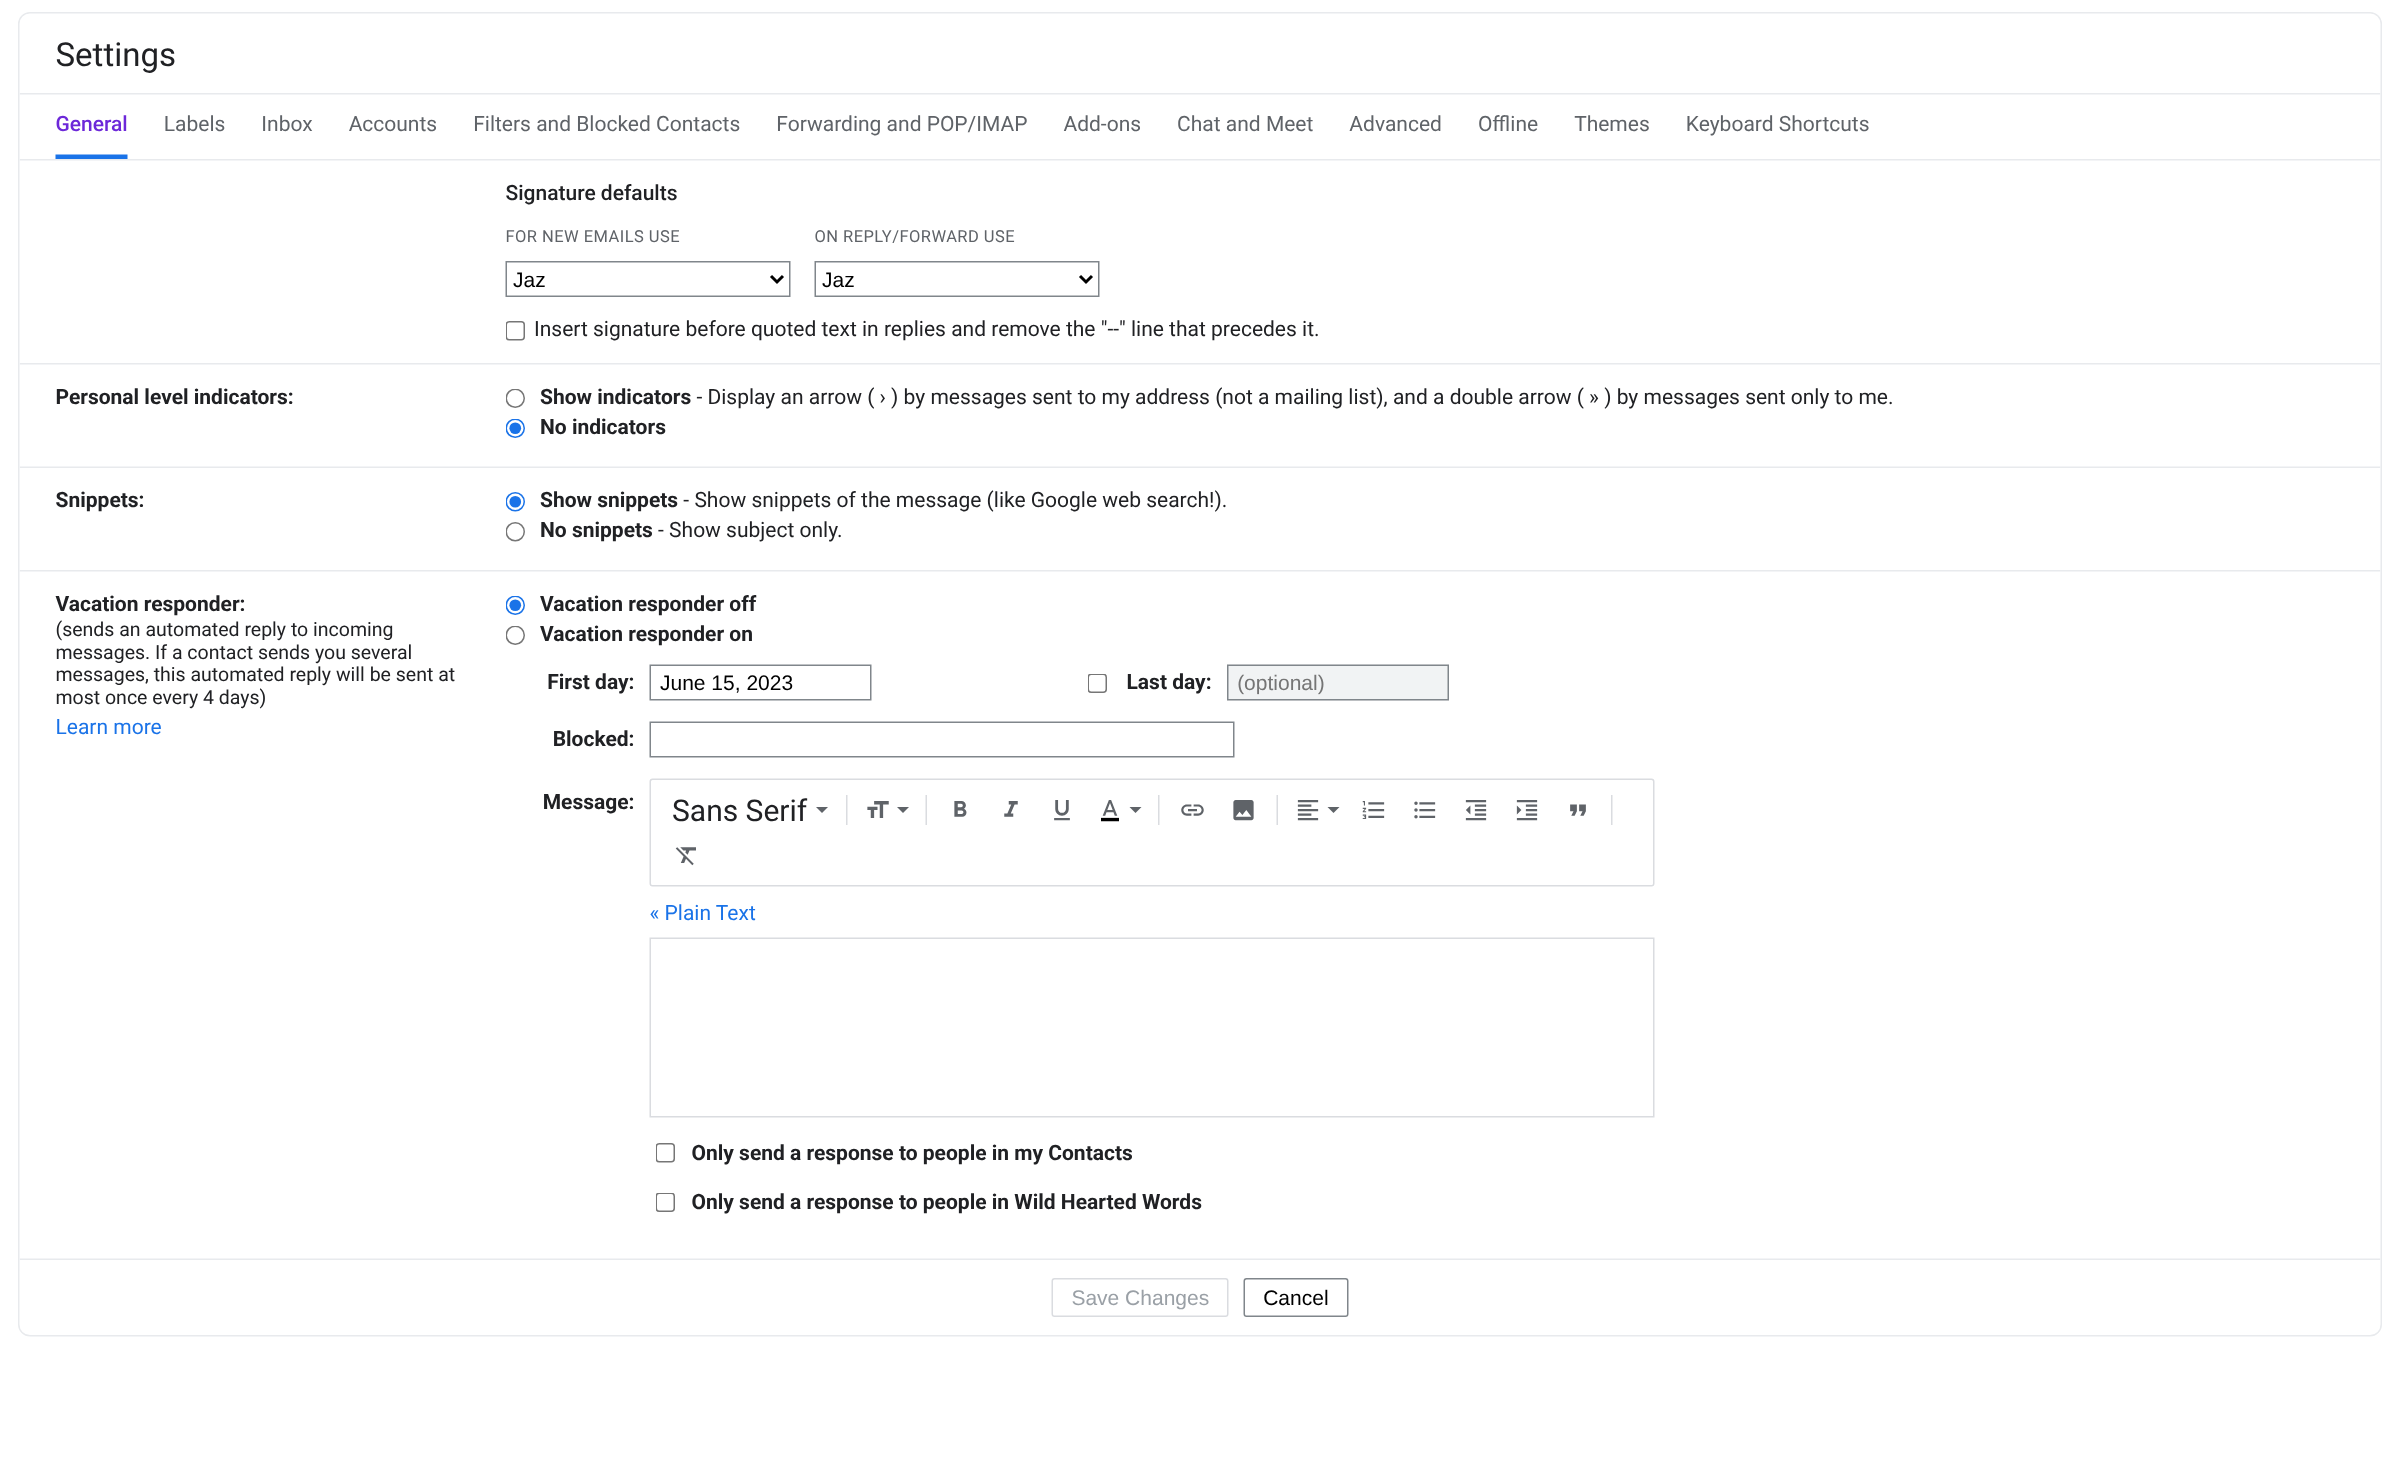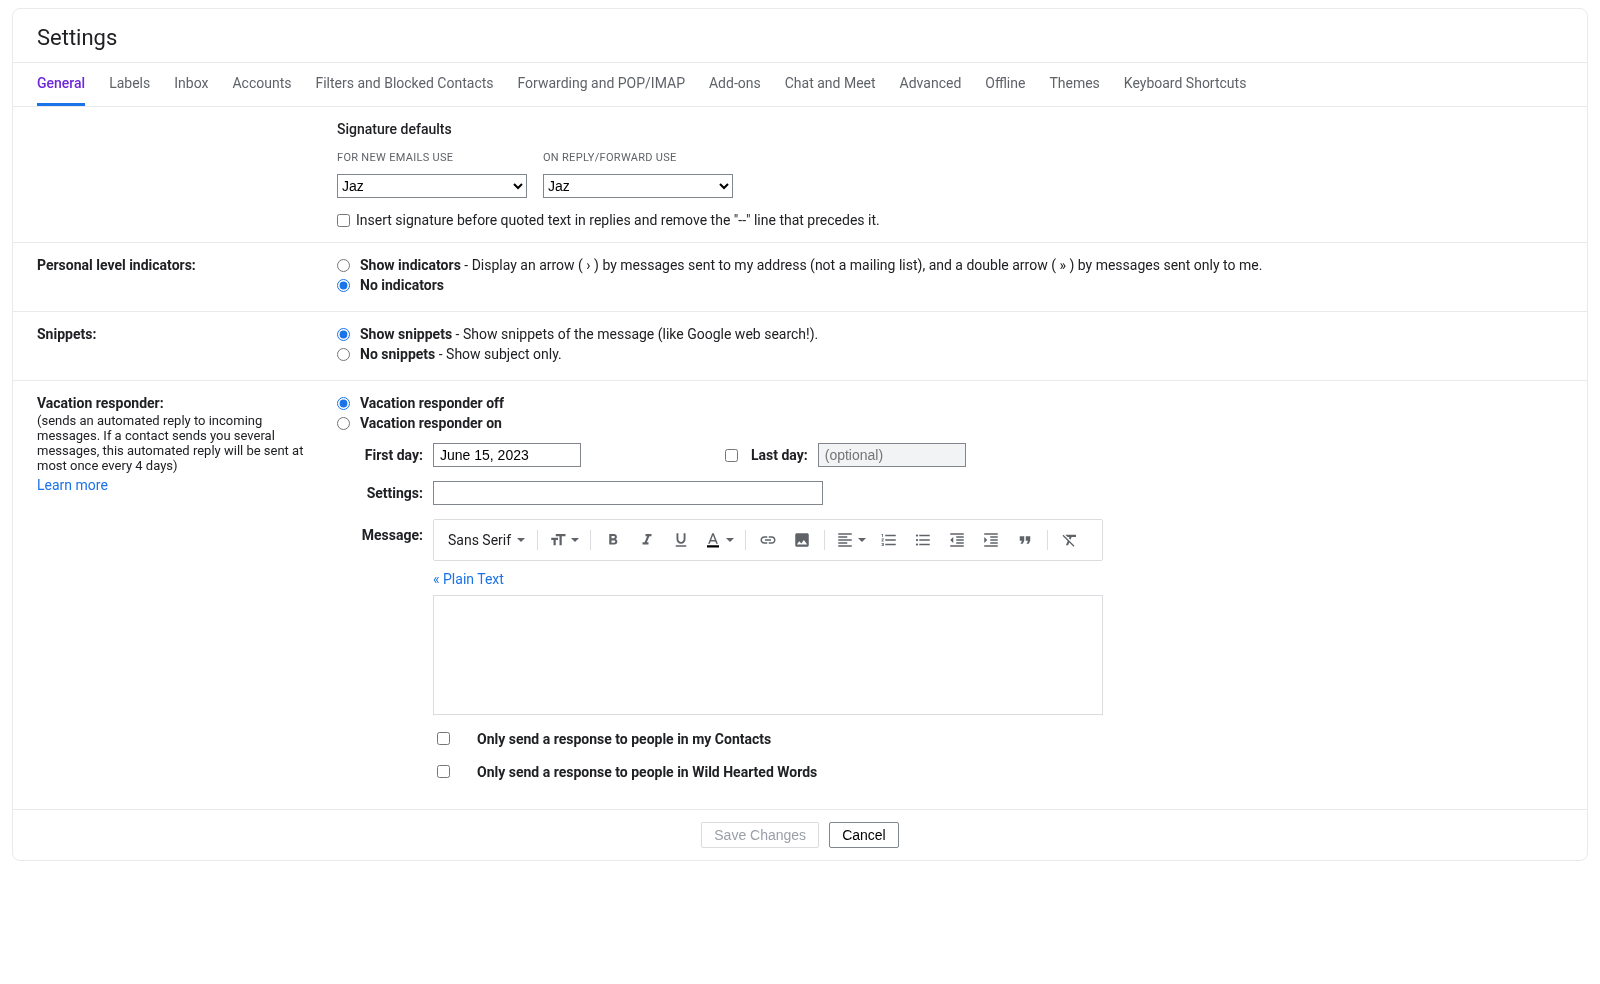--- a/index.html
+++ b/index.html
@@ -140,21 +140,21 @@
     padding: 6px 8px;
     width: 670px;
     background: #fff;
     flex-wrap: wrap;
   }
   .font-dd {
     display: flex;
     align-items: center;
     gap: 6px;
     padding: 2px 6px;
-    font-size: 14px;
+    font-size: 20px;
     cursor: pointer;
   }
   .tb-btn {
     width: 32px;
     height: 28px;
     display: flex;
     align-items: center;
     justify-content: center;
     cursor: pointer;
     color: #5f6368;
@@ -180,21 +180,21 @@
   }
   .message-body {
     width: 670px;
     height: 120px;
     border: 1px solid #dadce0;
     background: #fff;
   }
   .vac-check-line {
     display: flex;
     align-items: center;
-    gap: 24px;
+    gap: 8px;
     margin-top: 14px;
     font-weight: 700;
     font-size: 14px;
   }
   .footer {
     display: flex;
     justify-content: center;
     gap: 10px;
     padding: 12px 0;
     border-top: 1px solid #e8eaed;
@@ -319,21 +319,21 @@
         <div class="vac-row">
           <span class="row-label">First day:</span>
           <input class="date-input" value="June 15, 2023" style="">
           <span style="width:120px;"></span>
           <input type="checkbox" style="">
           <span class="row-label wider">Last day:</span>
           <input class="lastday-input" disabled="" placeholder="(optional)" style="">
         </div>
 
         <div class="vac-row">
-          <span class="row-label">Settings:</span>
+          <span class="row-label">Blocked:</span>
           <input class="subject-input" style="">
         </div>
 
         <div class="vac-row" style="align-items:flex-start;">
           <span class="row-label" style="padding-top:8px;">Message:</span>
           <div>
             <div class="vac-editor">
               <div class="font-dd">
                 <span>Sans Serif</span>
                 <span class="caret-down"></span>

